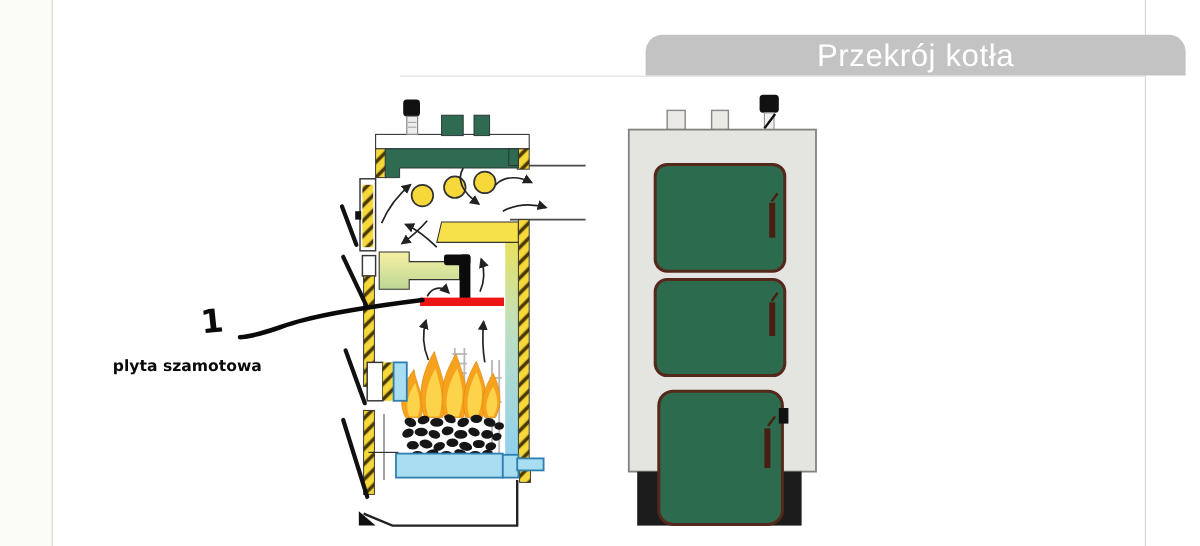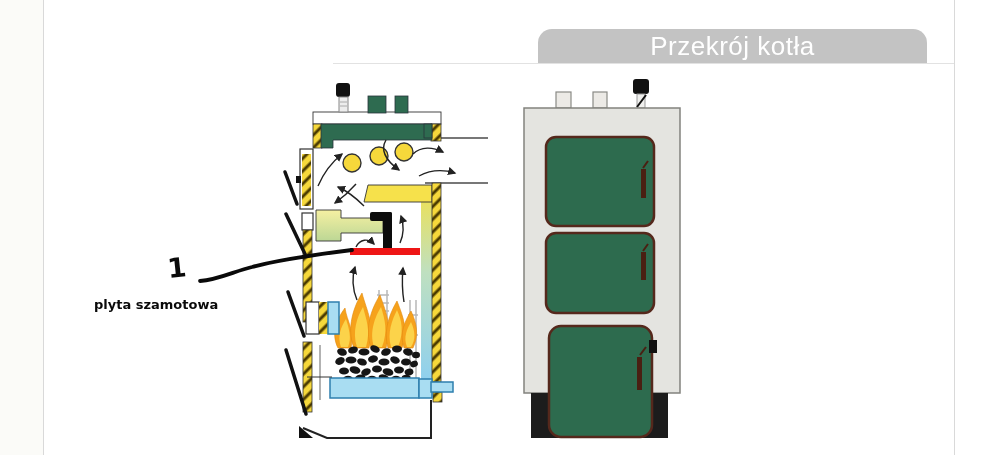--- a/index.html
+++ b/index.html
@@ -1,21 +1,21 @@
 <!DOCTYPE html>
 <html style="--banner-bg: #c3c3c3; --banner-text: #ffffff; --wall-yellow: #f6d83b; --hatch-stripe: #4a3a00; --chamber-green: #2e6b50; --door-green: #2d6b4e; --door-border: #55281c; --handle-brown: #4a1f12; --body-gray: #e4e4e0; --base-black: #1c1c1c; --water-blue: #a9ddf2; --water-border: #2e7fae; --flame-orange: #f6a21c; --flame-yellow: #fcd34a; --plate-red: #ee1515; --ball-yellow: #f6d83b;"><head>
 <meta charset="utf-8">
 <style>
   html,body{margin:0;padding:0;background:#fff;}
   .page{position:relative;width:1000px;height:455px;background:#ffffff;overflow:hidden;
         font-family:"Liberation Sans",sans-serif;}
   .left-strip{position:absolute;left:0;top:0;width:43px;height:455px;background:#fbfbf8;}
   .vline{position:absolute;top:0;width:1px;height:455px;background:#d9d9d9;}
   .hline{position:absolute;height:1px;background:#e2e2e2;}
-  .banner{position:absolute;left:538px;top:29px;width:389px;height:34px;
+  .banner{position:absolute;left:538px;top:29px;width:450px;height:34px;
           background:var(--banner-bg);border-radius:14px 14px 0 0;
           display:flex;align-items:center;justify-content:center;}
   .banner-title{color:var(--banner-text);font-size:26px;letter-spacing:.5px;line-height:1;}
   svg{position:absolute;left:0;top:0;}
   .hatch-bg{fill:var(--wall-yellow);}
   .hatch-st{stroke:var(--hatch-stripe);stroke-width:3;}
   .outline{stroke:#333;stroke-width:.9;fill:none;}
   .green{fill:var(--chamber-green);stroke:#29343a;stroke-width:.8;}
   .ball{fill:var(--ball-yellow);stroke:#333;stroke-width:1.4;}
   .water{fill:var(--water-blue);stroke:var(--water-border);stroke-width:1.5;}

